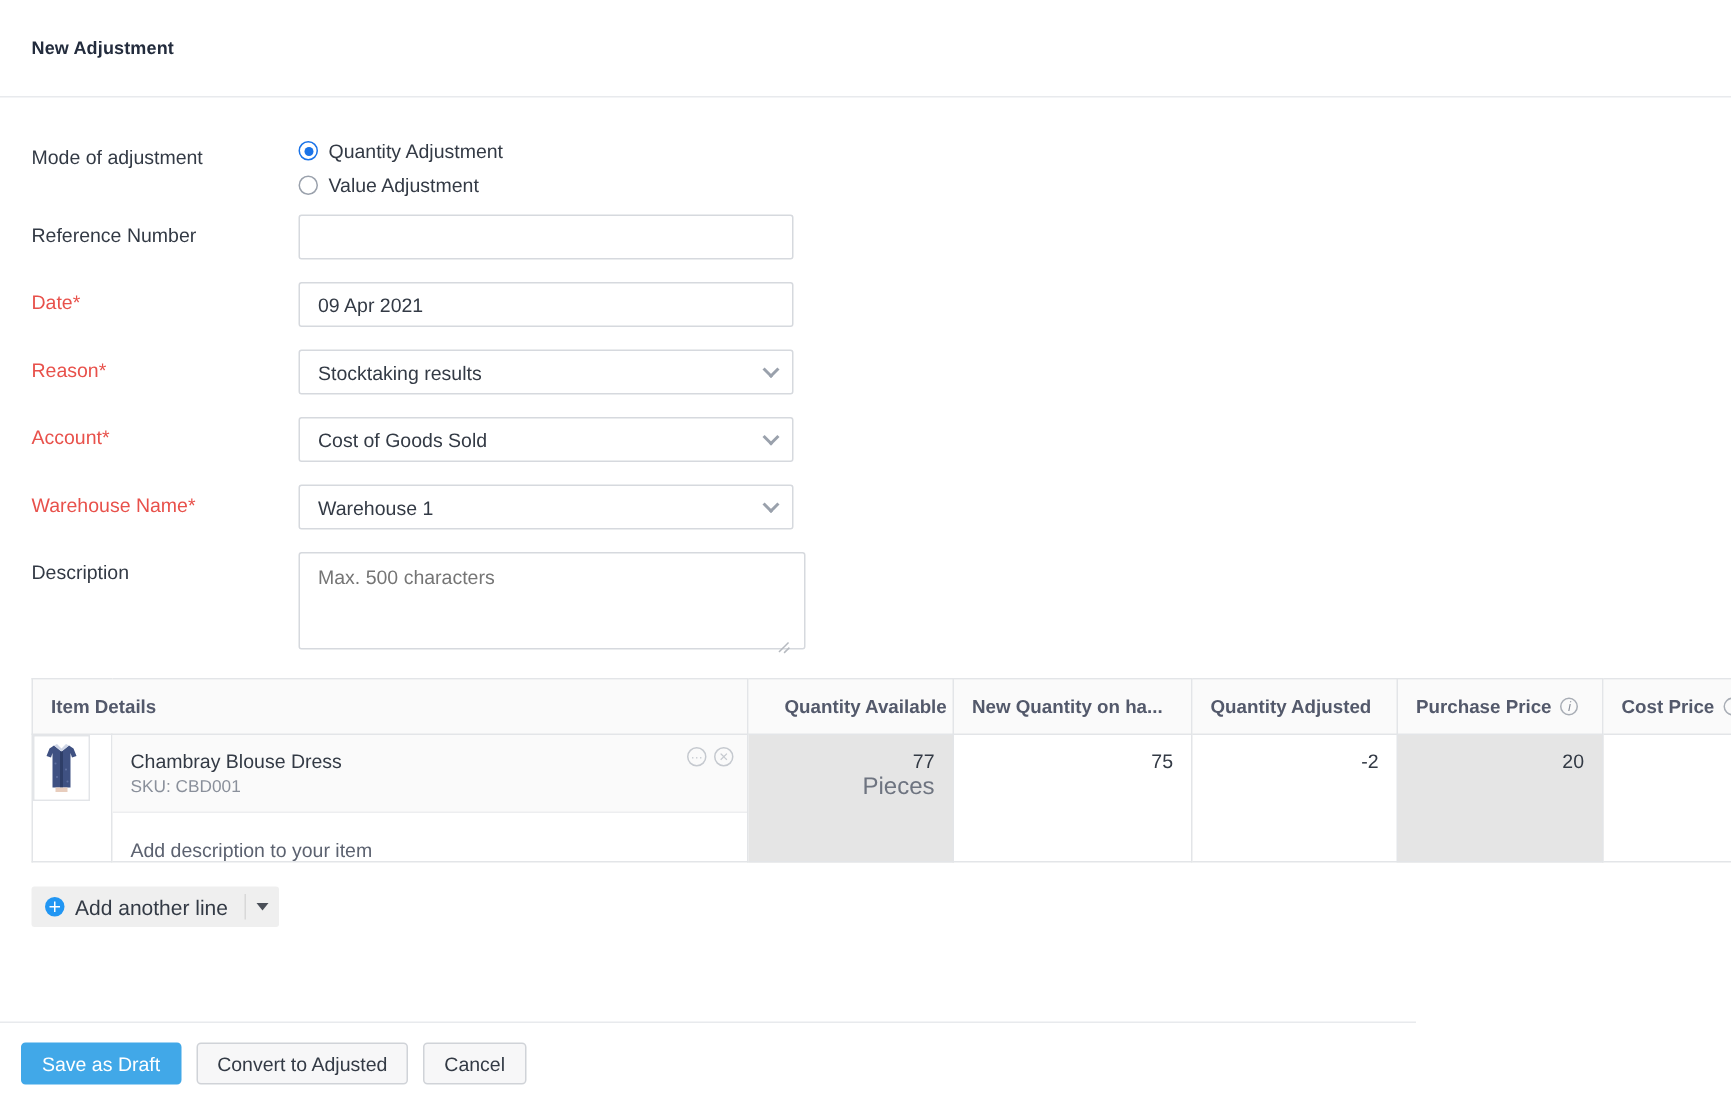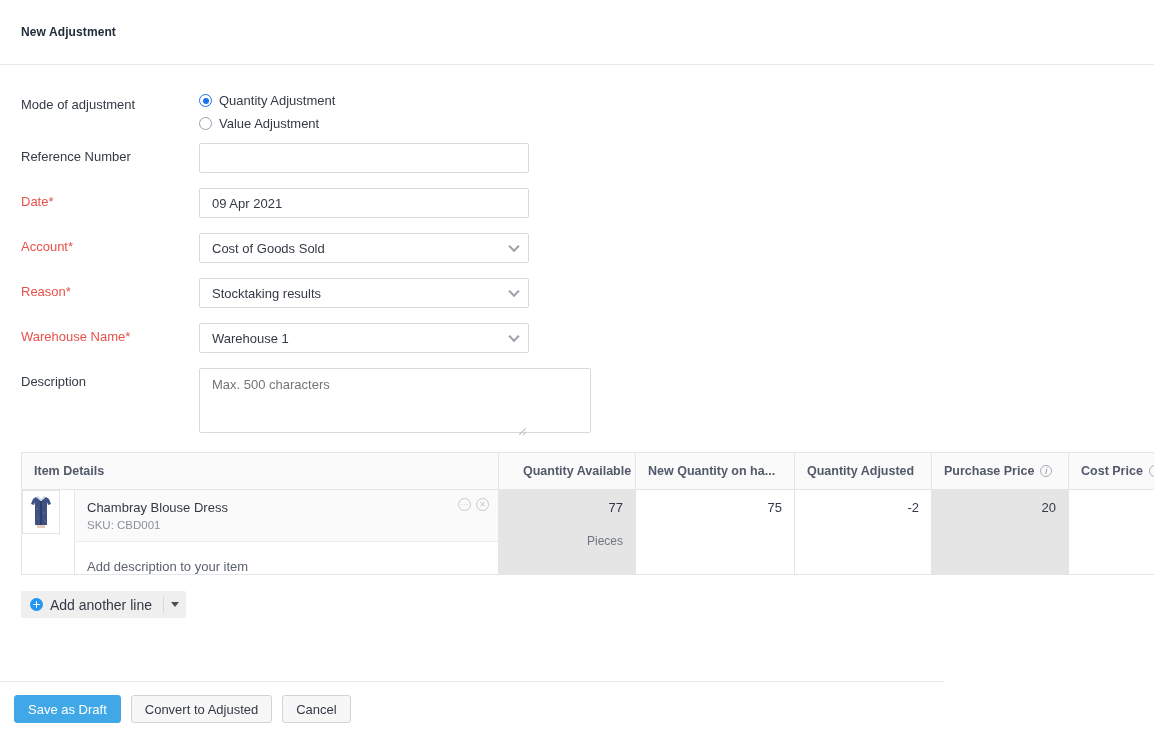--- a/index.html
+++ b/index.html
@@ -65,21 +65,21 @@
     padding:0 12px; font-size:13px; color:#333a45;
   }
   .caret {
     position:absolute; right:11px; top:50%; transform:translateY(-60%);
     width:8px; height:8px;
     border-right:2px solid #9aa1ac; border-bottom:2px solid #9aa1ac;
     transform:translateY(-70%) rotate(45deg);
   }
 
   .textarea-box {
-    width:392px; height:65px;
+    width:338px; height:65px;
     border:1px solid #d6d9de; border-radius:2px; background:#fff;
     font-family:inherit; font-size:13px; color:#9aa1ac;
     padding:8px 12px; resize:none; outline:none; position:relative;
   }
   .ta-wrap { position:relative; width:330px; }
   .ta-grip {
     position:absolute; right:2px; bottom:2px; width:9px; height:9px;
     pointer-events:none;
   }
   .ta-grip::before, .ta-grip::after {
@@ -128,21 +128,21 @@
   .item-sku  { font-size:11.5px; color:#8a909b; }
   .row-icons { position:absolute; right:9px; top:8px; display:flex; gap:5px; }
   .circ-icon {
     width:13px; height:13px; border-radius:50%;
     border:1px solid #c5c9cf; color:#c5c9cf;
     font-size:8px; line-height:11px; text-align:center;
     display:block;
   }
   .item-desc { padding:17px 12px 0 12px; font-size:13px; color:#5c6270; }
   .num-cell { padding:10px 12px; text-align:right; font-size:13px; color:#333a45; }
-  .num-unit { font-size:12px; color:#6e7480; margin-top:19px; }
+  .num-unit { font-size:16px; color:#6e7480; margin-top:1px; }
   .info-icon {
     display:inline-block; width:12px; height:12px; border-radius:50%;
     border:1px solid #a8adb5; color:#8a909b;
     font-size:9px; line-height:10px; text-align:center;
     font-weight:normal; font-style:italic;
     margin-left:6px; vertical-align:1px;
   }
 
   
   .addline-wrap { margin:16px 0 0 21px; }
@@ -214,37 +214,37 @@
   </div>
 
   <div class="form-row" style="margin-bottom:15px;">
     <div class="form-label required">Date*</div>
     <div class="form-control">
       <input class="txt-input" type="text" value="09 Apr 2021" style="">
     </div>
   </div>
 
   <div class="form-row" style="margin-bottom:15px;">
+    <div class="form-label required">Reason*</div>
+    <div class="form-control">
+      <div class="select-wrap">
+        <div class="select-box">
+            <span>Stocktaking results</span>
+          </div>
+        <span class="caret"></span>
+      </div>
+    </div>
+  </div>
+
+  <div class="form-row" style="margin-bottom:15px;">
     <div class="form-label required">Account*</div>
     <div class="form-control">
       <div class="select-wrap">
         <div class="select-box">
             <span>Cost of Goods Sold</span>
-          </div>
-        <span class="caret"></span>
-      </div>
-    </div>
-  </div>
-
-  <div class="form-row" style="margin-bottom:15px;">
-    <div class="form-label required">Reason*</div>
-    <div class="form-control">
-      <div class="select-wrap">
-        <div class="select-box">
-            <span>Stocktaking results</span>
           </div>
         <span class="caret"></span>
       </div>
     </div>
   </div>
 
   <div class="form-row" style="margin-bottom:15px;">
     <div class="form-label required">Warehouse Name*</div>
     <div class="form-control">
       <div class="select-wrap">

